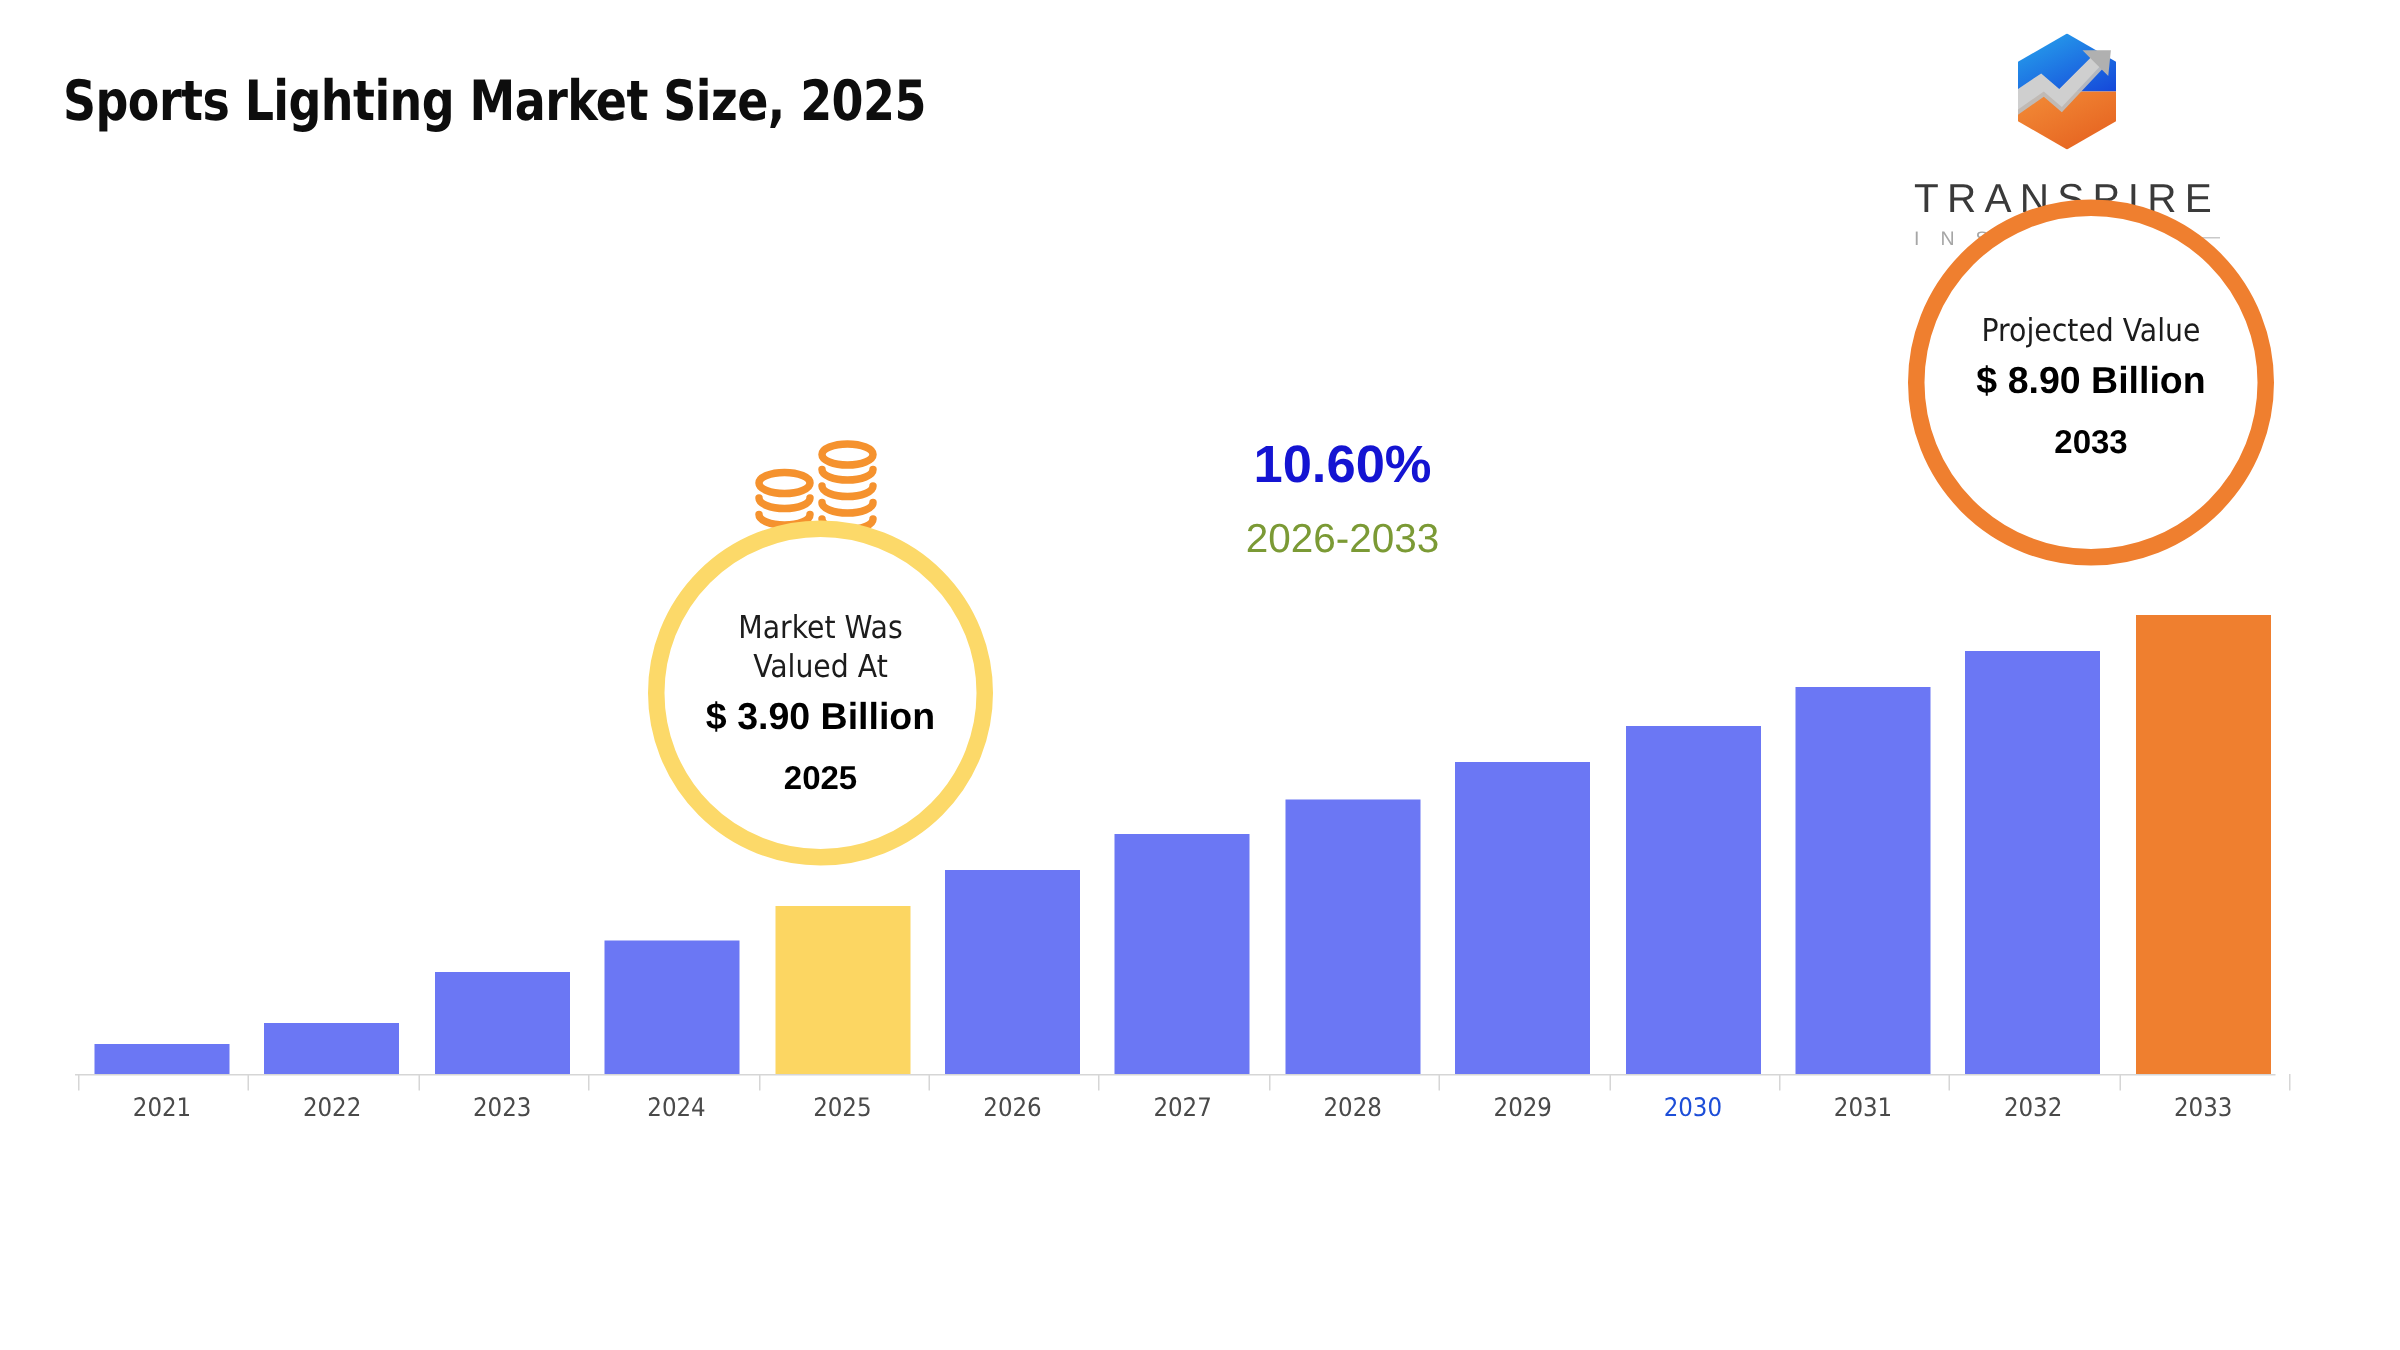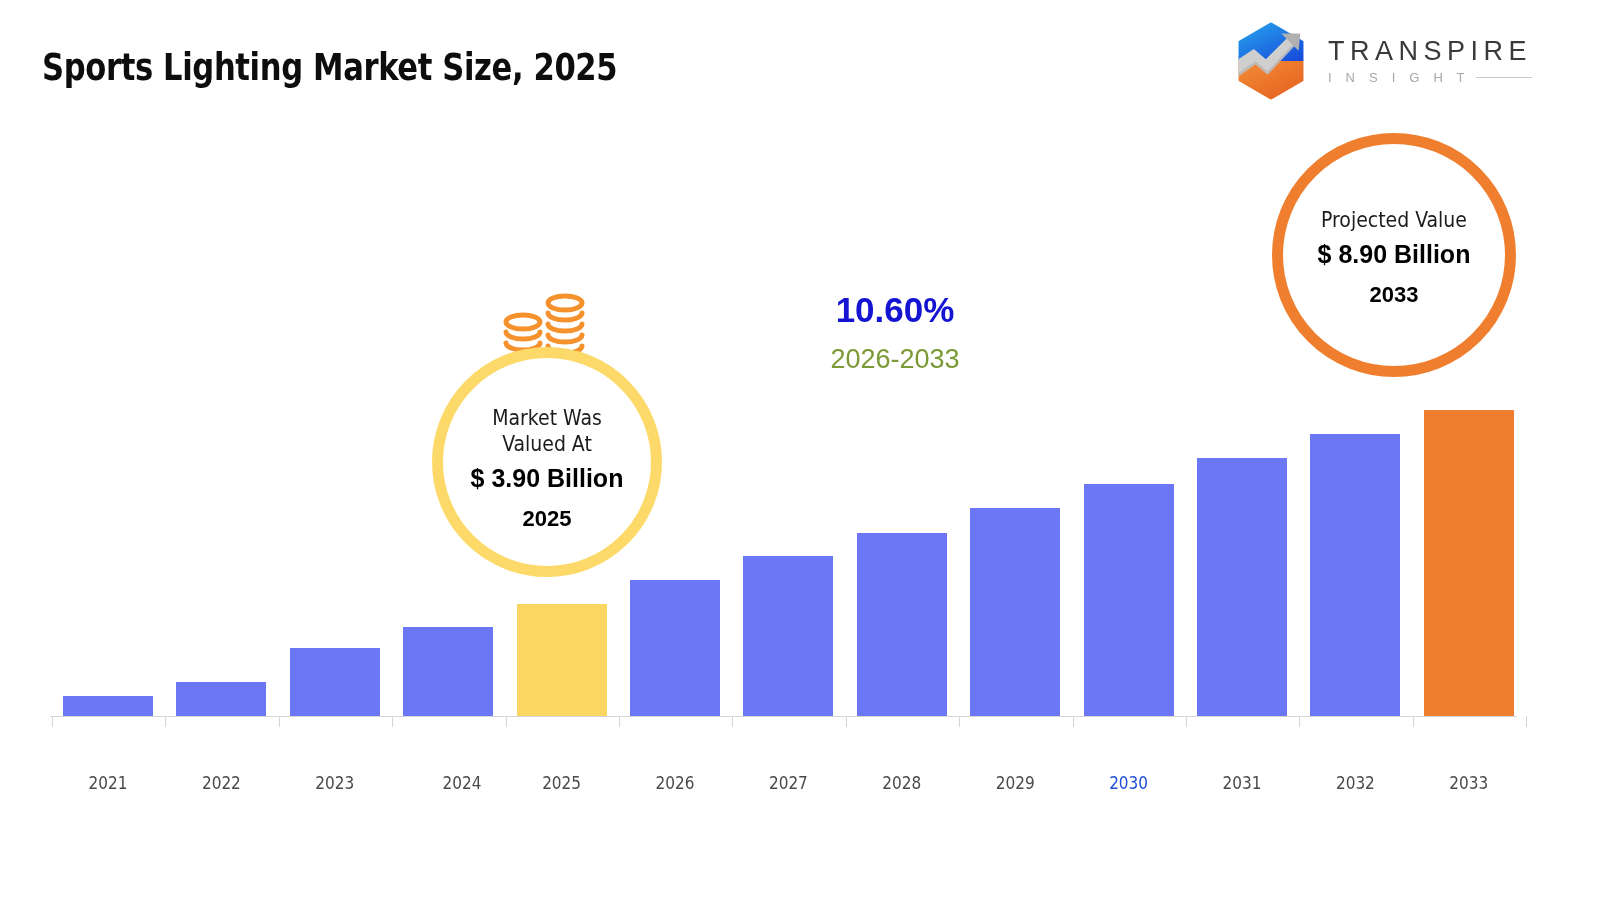--- a/index.html
+++ b/index.html
@@ -35,20 +35,21 @@
   
   #brand-logo {
     position: absolute;
     right: 72px;
     top: 18px;
     width: 300px;
     height: 86px;
     display: flex;
     align-items: center;
     gap: 14px;
+    flex-direction: column;
   }
   #brand-mark { width: 86px; height: 86px; flex: none; }
   #brand-wordmark { display: flex; flex-direction: column; justify-content: center; }
   #brand-name {
     font-size: 27px;
     letter-spacing: 5.5px;
     color: #3a3a3a;
     font-weight: 500;
     line-height: 1.05;
     white-space: nowrap;
@@ -98,21 +99,20 @@
     background: #dcdcdc;
   }
   .x-label {
     position: absolute;
     top: 729px;
     width: 120px;
     text-align: center;
     font-size: 17px;
     color: #4a4a4a;
     font-family: "DejaVu Sans Condensed", "Liberation Sans Narrow", "Liberation Sans", sans-serif;
-    margin-top: 44px;
   }
 
   
   #cagr-block {
     position: absolute;
     left: 745px;
     top: 288px;
     width: 300px;
     text-align: center;
     line-height: 1.16;
@@ -241,21 +241,21 @@
       <div class="bar" title="2033: 8.9" style="left: 1373.8px; height: 306px; background: rgb(239, 127, 47);"></div>
     </div>
   <div id="axis-line"></div>
 <div class="axis-tick" style="left: 52px; background: rgb(214, 214, 214);"></div>
     <div class="x-label" style="left: 48px; color: rgb(74, 74, 74);">2021</div>
     <div class="axis-tick" style="left: 165.4px; background: rgb(214, 214, 214);"></div>
     <div class="x-label" style="left: 161.4px; color: rgb(74, 74, 74);">2022</div>
     <div class="axis-tick" style="left: 278.8px; background: rgb(214, 214, 214);"></div>
     <div class="x-label" style="left: 274.8px; color: rgb(74, 74, 74);">2023</div>
     <div class="axis-tick" style="left: 392.2px; background: rgb(214, 214, 214);"></div>
-    <div class="x-label" style="left: 402px; color: rgb(74, 74, 74);">2024</div>
+    <div class="x-label" style="left: 391px; color: rgb(74, 74, 74);">2024</div>
     <div class="axis-tick" style="left: 505.6px; background: rgb(214, 214, 214);"></div>
     <div class="x-label" style="left: 501.6px; color: rgb(74, 74, 74);">2025</div>
     <div class="axis-tick" style="left: 619px; background: rgb(214, 214, 214);"></div>
     <div class="x-label" style="left: 615px; color: rgb(74, 74, 74);">2026</div>
     <div class="axis-tick" style="left: 732.4px; background: rgb(214, 214, 214);"></div>
     <div class="x-label" style="left: 728.4px; color: rgb(74, 74, 74);">2027</div>
     <div class="axis-tick" style="left: 845.8px; background: rgb(214, 214, 214);"></div>
     <div class="x-label" style="left: 841.8px; color: rgb(74, 74, 74);">2028</div>
     <div class="axis-tick" style="left: 959.2px; background: rgb(214, 214, 214);"></div>
     <div class="x-label" style="left: 955.2px; color: rgb(74, 74, 74);">2029</div>

